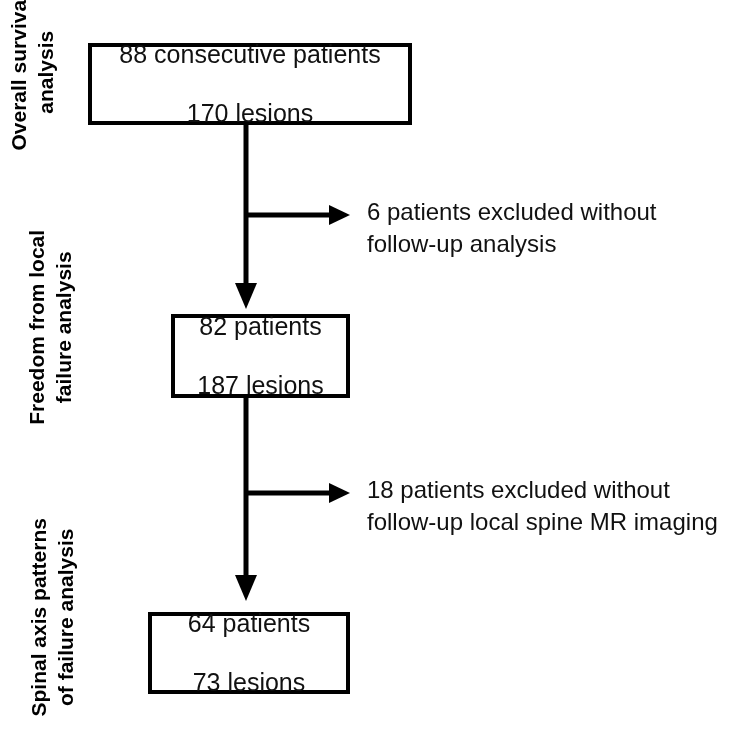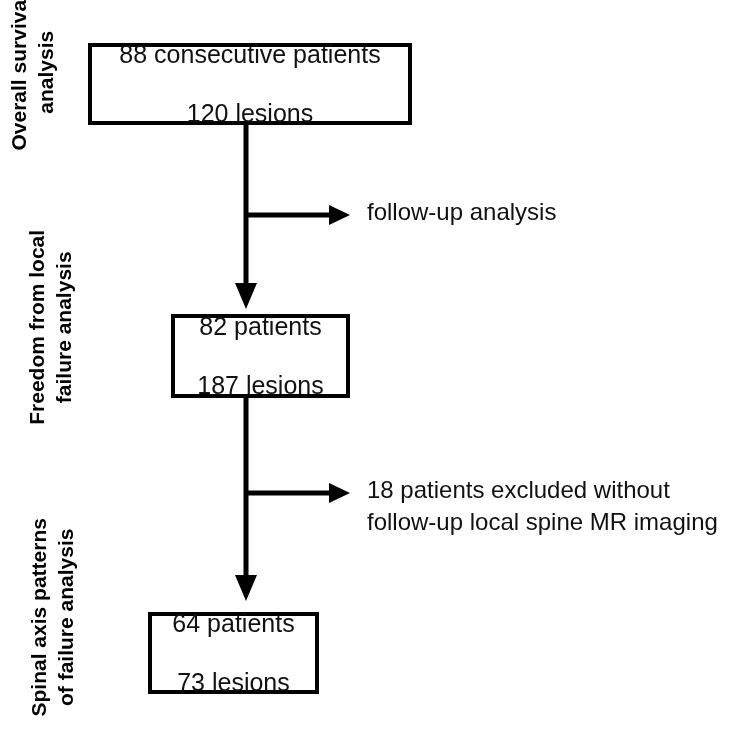--- a/index.html
+++ b/index.html
@@ -80,21 +80,21 @@
   #node-box-2 {
     left: 159px;
     top: 314px;
     width: 179px;
     height: 84px;
     margin-left: 12px;
   }
   #node-box-3 {
     left: 148px;
     top: 612px;
-    width: 171px;
+    width: 202px;
     height: 82px;
   }
 
   
   .exclusion-note {
     position: absolute;
     font-family: "Liberation Sans", sans-serif;
     font-size: 24px;
     line-height: 1.32;
     color: #111111;
@@ -159,34 +159,35 @@
 
     <line class="conn-line" x1="246" y1="398" x2="246" y2="588"></line>
     <polygon class="conn-arrowhead" points="246,601 235,575 257,575"></polygon>
 
     <line class="conn-line" x1="246" y1="493" x2="336" y2="493"></line>
     <polygon class="conn-arrowhead" points="350,493 329,483 329,503"></polygon>
   </svg>
 
   <div class="node-box" id="node-box-1">
     <span class="line">88 consecutive patients</span>
-    <span class="line">120 lesions</span>
+    <span class="line">170 lesions</span>
   </div>
 
   <div class="node-box" id="node-box-2">
     <span class="line">82 patients</span>
     <span class="line">187 lesions</span>
   </div>
 
   <div class="node-box" id="node-box-3">
     <span class="line">64 patients</span>
     <span class="line">73 lesions</span>
   </div>
 
   <div class="exclusion-note" id="exclusion-note-1">
+    <span class="line">6 patients excluded without</span>
     <span class="line">follow-up analysis</span>
   </div>
 
   <div class="exclusion-note" id="exclusion-note-2">
     <span class="line">18 patients excluded without</span>
     <span class="line">follow-up local spine MR imaging</span>
   </div>
 
 </div>
 

